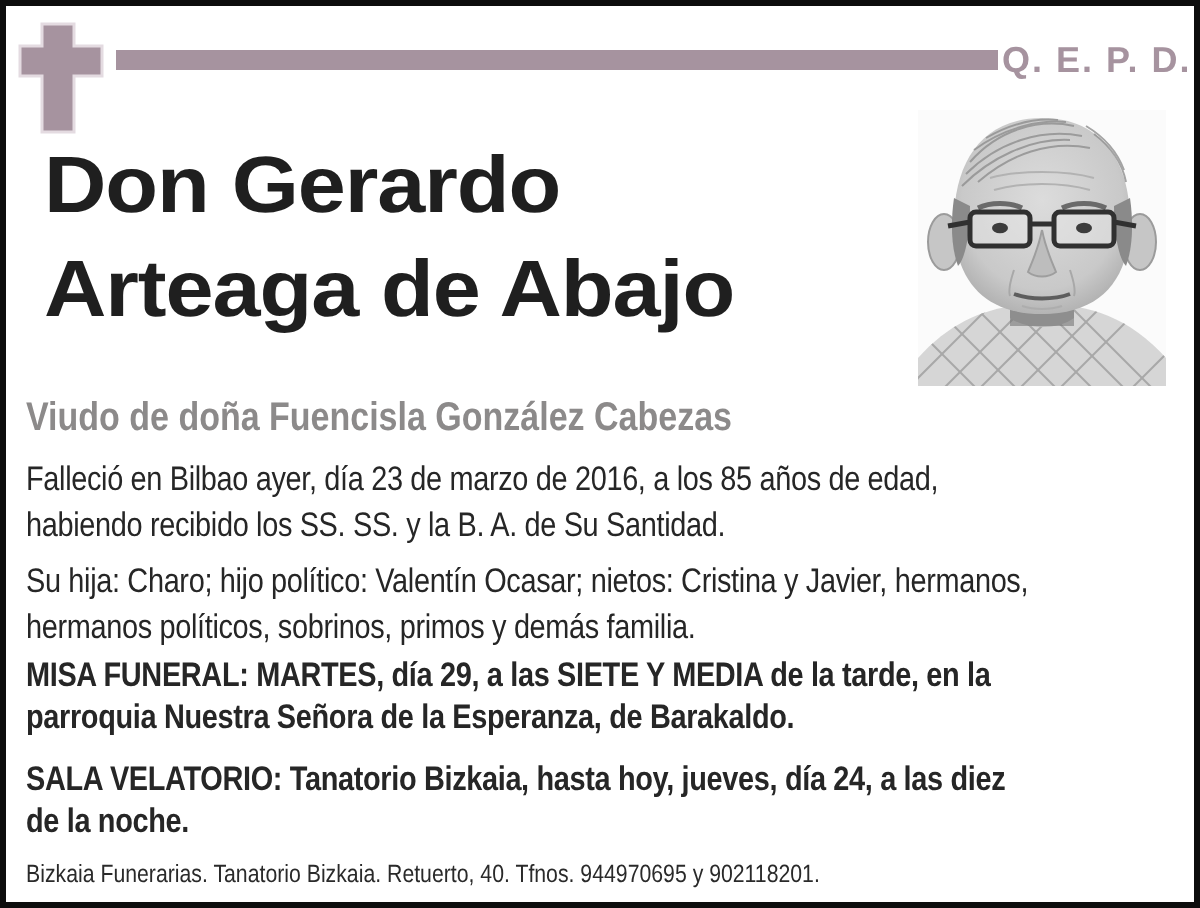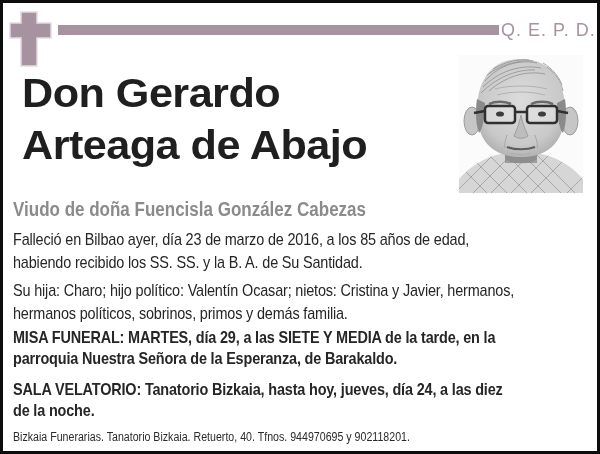--- a/index.html
+++ b/index.html
@@ -20,21 +20,21 @@
     overflow:hidden;
   }
   
   .cross-svg{position:absolute;left:4px;top:6px;}
   .rule{
     position:absolute;left:55px;top:22px;width:441px;height:10px;
     background:var(--accent);
   }
   .qepd{
     position:absolute;left:498px;top:17px;
-    font-size:18px;font-weight:normal;color:var(--accent);
+    font-size:18px;font-weight:bold;color:var(--accent);
     letter-spacing:1px;white-space:nowrap;
   }
   
   .portrait{position:absolute;left:456px;top:52px;width:124px;height:138px;}
   
   .name{
     position:absolute;left:19px;top:64px;width:440px;
     font-size:40px;line-height:52px;font-weight:bold;
     color:var(--title);letter-spacing:-0.5px;
     transform:scaleX(1.08);transform-origin:0 0;

